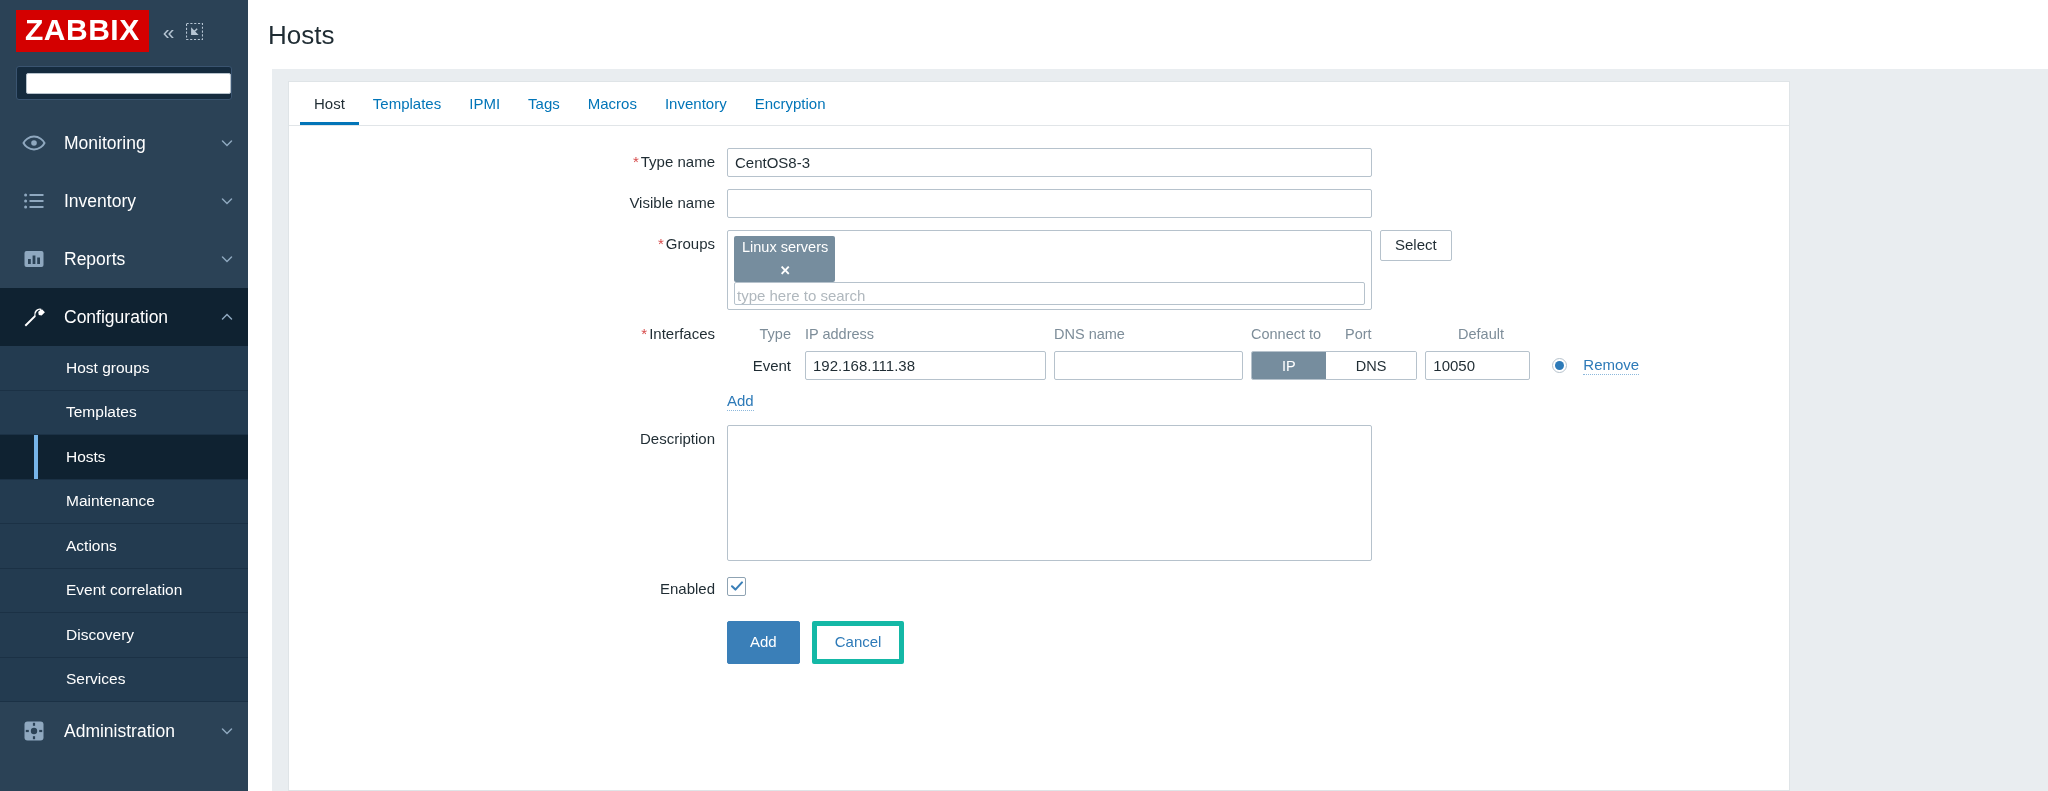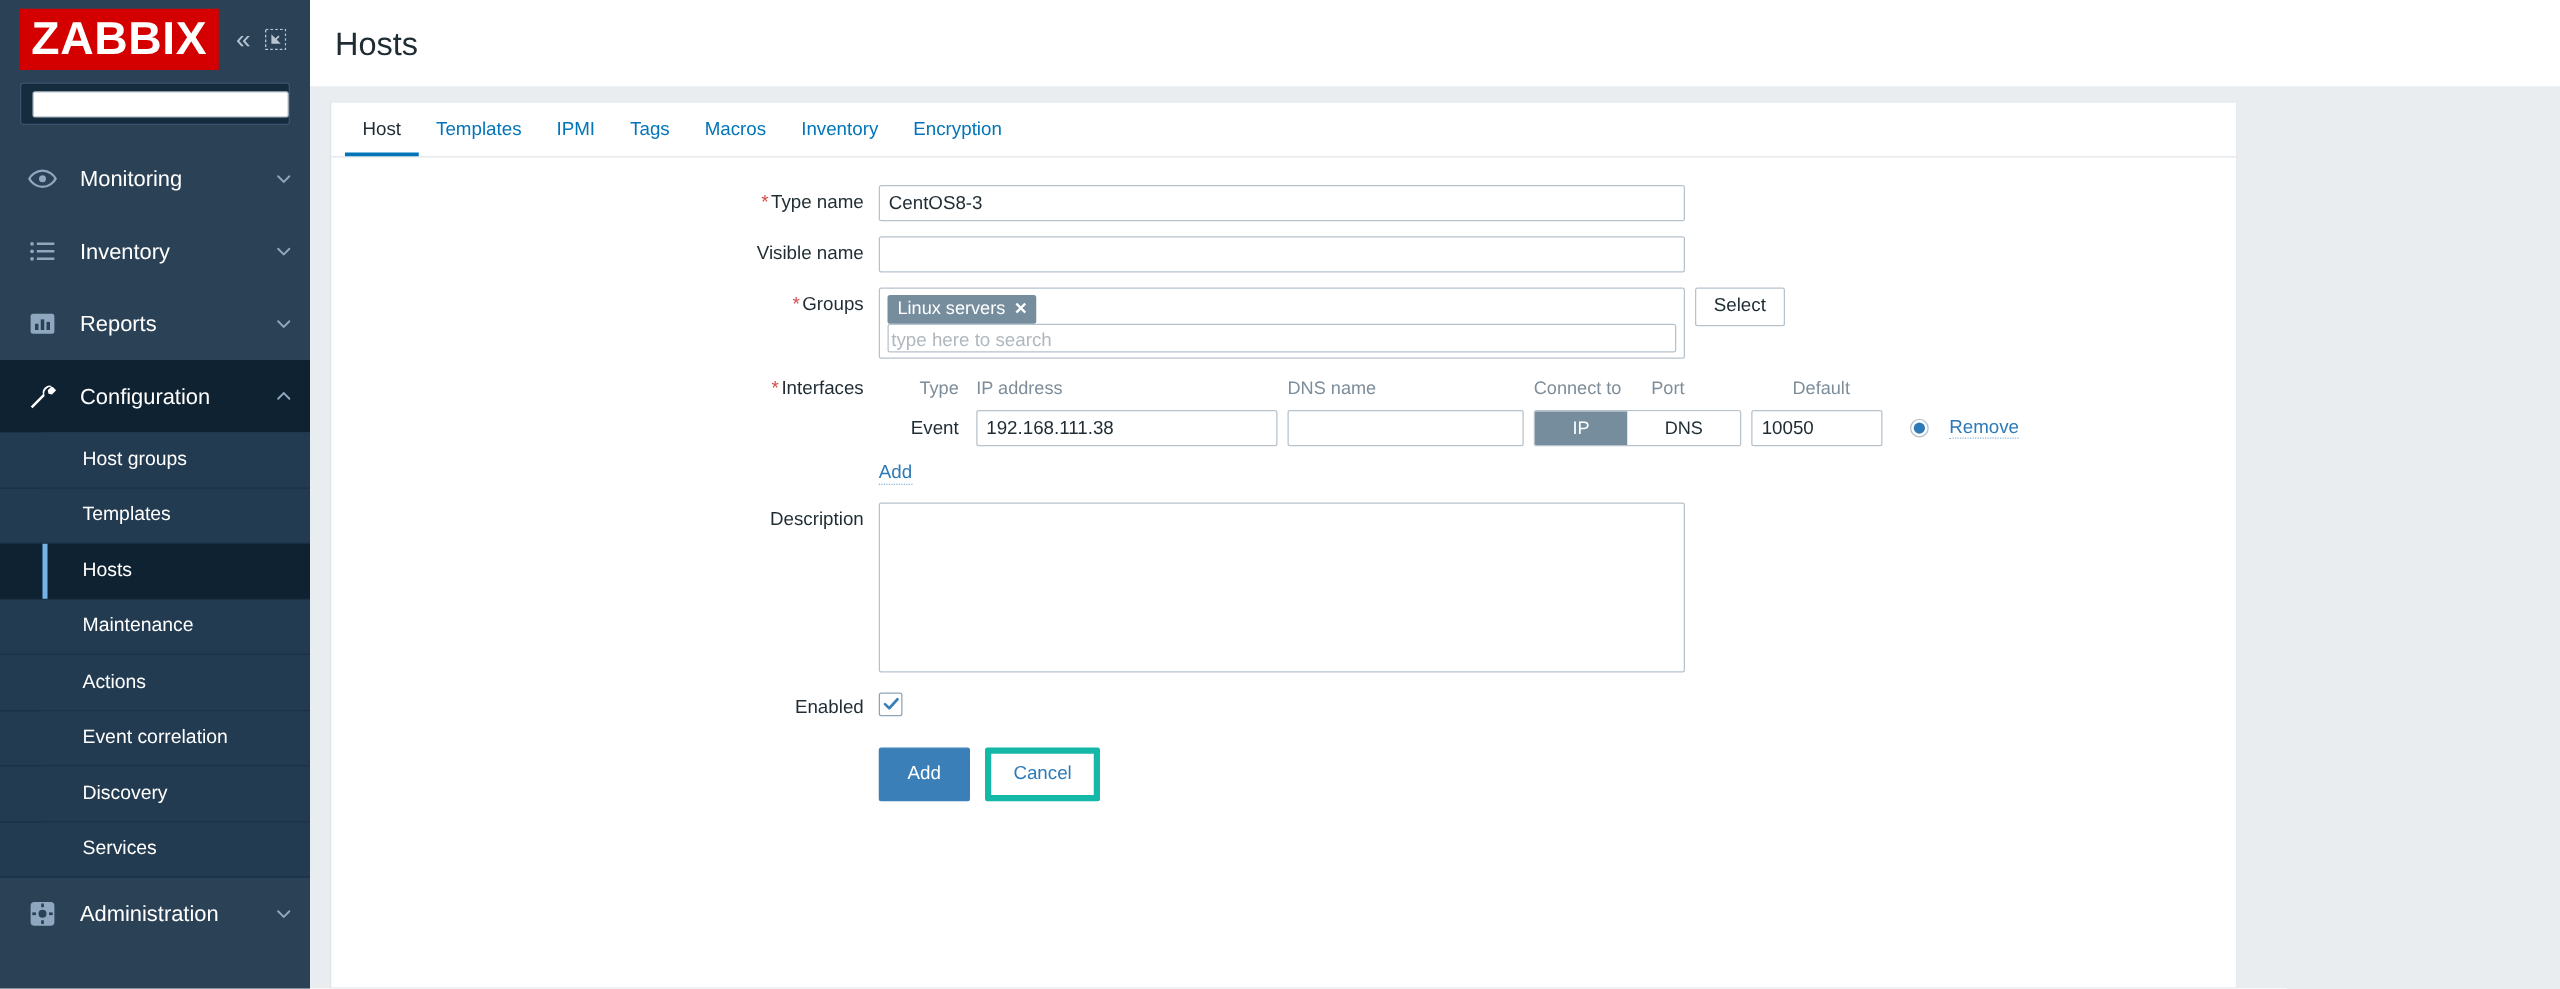--- a/index.html
+++ b/index.html
@@ -30,21 +30,21 @@
   .sb-header {
     height: 62px;
     display: flex;
     align-items: center;
     padding: 0 18px 0 16px;
     gap: 14px;
   }
   .logo {
     background: #d40000;
     color: #ffffff;
-    font-size: 37px;
+    font-size: 30px;
     font-weight: bold;
     letter-spacing: 0.5px;
     line-height: 1;
     padding: 5px 9px 7px 9px;
     font-family: "Liberation Sans", sans-serif;
   }
   .sb-ctrl {
     color: #a7b6c4;
     display: flex;
     align-items: center;
@@ -160,20 +160,21 @@
     font-size: 26px;
     color: #1f2c33;
     font-weight: normal;
     margin: 0;
   }
   .page-body {
     flex: 1;
     background: #e9edf0;
     padding: 12px 258px 0 16px;
     overflow: hidden;
+    margin-left: 24px;
   }
   .card {
     background: #ffffff;
     border: 1px solid #dfe4e7;
     height: 100%;
   }
 
   .tabs {
     display: flex;
     align-items: flex-end;
@@ -245,20 +246,21 @@
   .chip {
     display: inline-flex;
     align-items: center;
     gap: 7px;
     background: #768d9e;
     color: #ffffff;
     font-size: 14.5px;
     padding: 2px 7px 3px 8px;
     border-radius: 2px;
     line-height: 1.25;
+    flex-direction: column;
   }
   .chip-x {
     font-size: 13px;
     font-weight: bold;
     cursor: pointer;
     color: #ffffff;
   }
   .ms-input {
     display: block;
     border: none;

